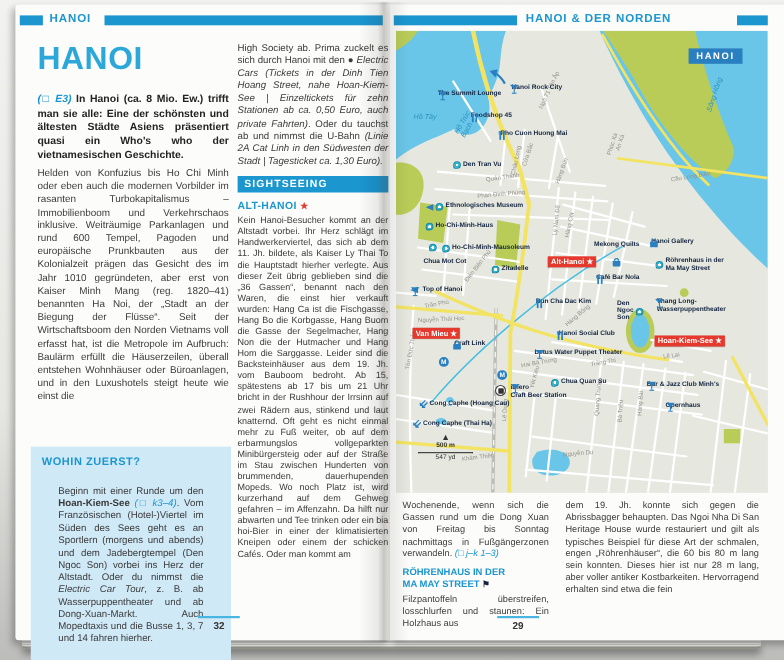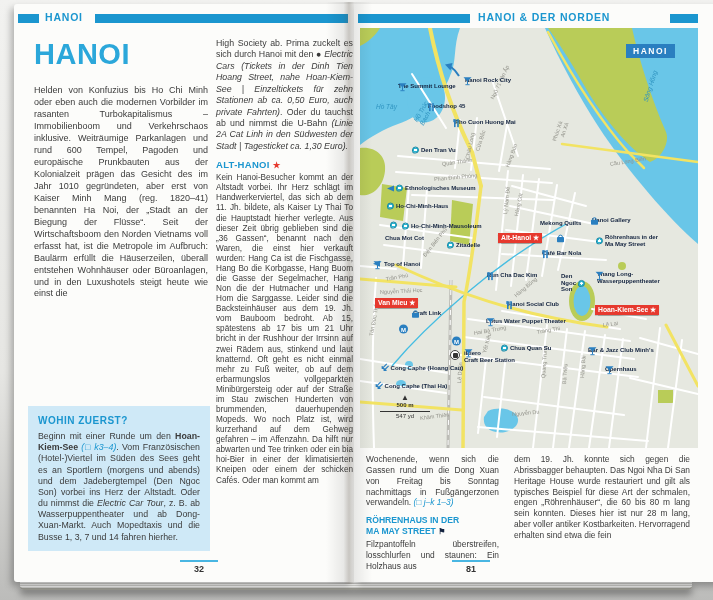--- a/index.html
+++ b/index.html
@@ -17,21 +17,21 @@
   
   .hblock{position:absolute;height:9px;background:#1b96cf;}
   .htext{position:absolute;font-weight:bold;color:#1b96cf;font-size:10.5px;letter-spacing:.8px;}
   
   .col1{position:absolute;left:20px;top:34px;width:174px;}
   .big-title{font-weight:bold;color:#2ba7da;font-size:29px;letter-spacing:.5px;margin:0 0 14px 0;}
   .intro{font-size:9.5px;line-height:1.34;font-weight:bold;color:#222;text-align:justify;margin:0 0 3px 0;}
   .body-txt{font-size:9px;line-height:1.33;color:#3b3b3b;text-align:justify;margin:0;}
   .infobox{position:absolute;left:14px;top:402px;width:182px;background:#cfe9f7;padding:9px 10px 8px 10px;}
   .infobox h3{margin:0 0 5px 0;font-size:10px;color:#1b96cf;letter-spacing:.5px;}
-  .infobox p{margin:0;font-size:8.8px;line-height:1.27;color:#3b3b3b;text-align:justify;}
+  .infobox p{margin:15px;font-size:8.8px;line-height:1.27;color:#3b3b3b;text-align:justify;}
   .col2{position:absolute;left:202px;top:34px;width:137px;}
   .col2 .para{font-size:8.8px;line-height:1.3;color:#3b3b3b;text-align:justify;margin:0;}
   .cat-bar{margin-top:8px;height:15px;background:#1b96cf;color:#fff;font-weight:bold;
     font-size:9.5px;letter-spacing:1px;line-height:15px;padding-left:6px;}
   .poi-head{margin-top:7px;font-size:9.5px;font-weight:bold;color:#1b96cf;letter-spacing:.3px;}
   .star{color:#e6392e;font-size:8.5px;}
   .alt-body{margin-top:3px;font-size:8.2px;line-height:1.23;color:#3b3b3b;text-align:justify;}
   .sg-i{font-style:italic;} .sg-b{font-weight:bold;} .sg-c{color:#1b96cf;}
   .prule{position:absolute;width:38px;height:2px;background:#49b6e2;}
   .pnum{position:absolute;width:38px;text-align:center;font-weight:bold;font-size:9px;color:#333;}
@@ -72,30 +72,32 @@
 
 <div class="scene">
 
   <div class="page page-l">
     <div class="hblock" style="left:4px;top:10px;width:21px;"></div>
     <div class="htext" style="left:31px;top:7px;">HANOI</div>
     <div class="hblock" style="left:81px;top:10px;width:253px;"></div>
 
     <div class="col1">
       <h1 class="big-title">HANOI</h1>
+      <p class="intro"><span class="sg-i sg-b sg-c">(□ E3) </span><span class="sg-b">In Hanoi (ca. 8 Mio. Ew.) trifft man sie alle: Eine der schönsten und ältesten Städte Asiens präsentiert quasi ein Who's who der vietnamesischen Geschichte.</span></p>
       <p class="body-txt">Helden von Konfuzius bis Ho Chi Minh oder eben auch die modernen Vorbilder im rasanten Turbokapitalismus – Immobilienboom und Verkehrschaos inklusive. Weiträumige Parkanlagen und rund 600 Tempel, Pagoden und europäische Prunkbauten aus der Kolonialzeit prägen das Gesicht des im Jahr 1010 gegründeten, aber erst von Kaiser Minh Mang (reg. 1820–41) benannten Ha Noi, der „Stadt an der Biegung der Flüsse“. Seit der Wirtschaftsboom den Norden Vietnams voll erfasst hat, ist die Metropole im Aufbruch: Baulärm erfüllt die Häuserzeilen, überall entstehen Wohnhäuser oder Büroanlagen, und in den Luxushotels steigt heute wie einst die</p>
     </div>
 
     <div class="infobox">
       <h3>WOHIN ZUERST?</h3>
       <p><span>Beginn mit einer Runde um den </span><span class="sg-b">Hoan-Kiem-See </span><span class="sg-i sg-c">(□ k3–4)</span><span>. Vom Französischen (Hotel-)Viertel im Süden des Sees geht es an Sportlern (morgens und abends) und dem Jadebergtempel (Den Ngoc Son) vorbei ins Herz der Altstadt. Oder du nimmst die </span><span class="sg-i">Electric Car Tour</span><span>, z. B. ab Wasserpuppentheater und ab Dong-Xuan-Markt. Auch Mopedtaxis und die Busse 1, 3, 7 und 14 fahren hierher.</span></p>
     </div>
 
     <div class="col2">
       <p class="para"><span>High Society ab. Prima zuckelt es sich durch Hanoi mit den </span><span class="sg-b">● </span><span class="sg-i">Electric Cars (Tickets in der Dinh Tien Hoang Street, nahe Hoan-Kiem-See | Einzeltickets für zehn Stationen ab ca. 0,50 Euro, auch private Fahrten)</span><span>. Oder du tauchst ab und nimmst die U-Bahn </span><span class="sg-i">(Linie 2A Cat Linh in den Südwesten der Stadt | Tagesticket ca. 1,30 Euro).</span></p>
+      <div class="cat-bar">SIGHTSEEING</div>
       <div class="poi-head"><span>ALT-HANOI</span> <span class="star">★</span></div>
       <p class="alt-body">Kein Hanoi-Besucher kommt an der Altstadt vorbei. Ihr Herz schlägt im Handwerkerviertel, das sich ab dem 11. Jh. bildete, als Kaiser Ly Thai To die Hauptstadt hierher verlegte. Aus dieser Zeit übrig geblieben sind die „36 Gassen“, benannt nach den Waren, die einst hier verkauft wurden: Hang Ca ist die Fischgasse, Hang Bo die Korbgasse, Hang Buom die Gasse der Segelmacher, Hang Non die der Hutmacher und Hang Hom die Sarggasse. Leider sind die Backsteinhäuser aus dem 19. Jh. vom Bauboom bedroht. Ab 15, spätestens ab 17 bis um 21 Uhr bricht in der Rushhour der Irrsinn auf zwei Rädern aus, stinkend und laut knatternd. Oft geht es nicht einmal mehr zu Fuß weiter, ob auf dem erbarmungslos vollgeparkten Minibürgersteig oder auf der Straße im Stau zwischen Hunderten von brummenden, dauerhupenden Mopeds. Wo noch Platz ist, wird kurzerhand auf dem Gehweg gefahren – im Affenzahn. Da hilft nur abwarten und Tee trinken oder ein bia hoi-Bier in einer der klimatisierten Kneipen oder einem der schicken Cafés. Oder man kommt am</p>
     </div>
 
     <div class="prule" style="left:166px;top:556px;"></div>
     <div class="pnum" style="left:166px;top:560px;">32</div>
   </div>
 
   <div class="page page-r">
     <div class="hblock" style="left:4px;top:10px;width:112px;"></div>
@@ -344,18 +346,18 @@
       <p><span>Wochenende, wenn sich die Gassen rund um die Dong Xuan von Freitag bis Sonntag nachmittags in Fußgängerzonen verwandeln. </span><span class="sg-i sg-c">(□ j–k 1–3)</span></p>
       <div class="bhead"><span style="white-space:pre-line;">RÖHRENHAUS IN DER
 MA MAY STREET</span> <span class="flag">⚑</span></div>
       <p>Filzpantoffeln überstreifen, losschlurfen und staunen: Ein Holzhaus aus</p>
     </div>
     <div class="bcol" style="left:160px;width:176px;">
       <p>dem 19. Jh. konnte sich gegen die Abrissbagger behaupten. Das Ngoi Nha Di San Heritage House wurde restauriert und gilt als typisches Beispiel für diese Art der schmalen, engen „Röhrenhäuser“, die 60 bis 80 m lang sein konnten. Dieses hier ist nur 28 m lang, aber voller antiker Kostbarkeiten. Hervorragend erhalten sind etwa die fein</p>
     </div>
 
     <div class="prule" style="left:98px;top:556px;"></div>
-    <div class="pnum" style="left:98px;top:560px;">81</div>
+    <div class="pnum" style="left:98px;top:560px;">29</div>
   </div>
 
   <div class="gutter"></div>
   <div class="bottom-edge"></div>
 </div>
 
 </body></html>

